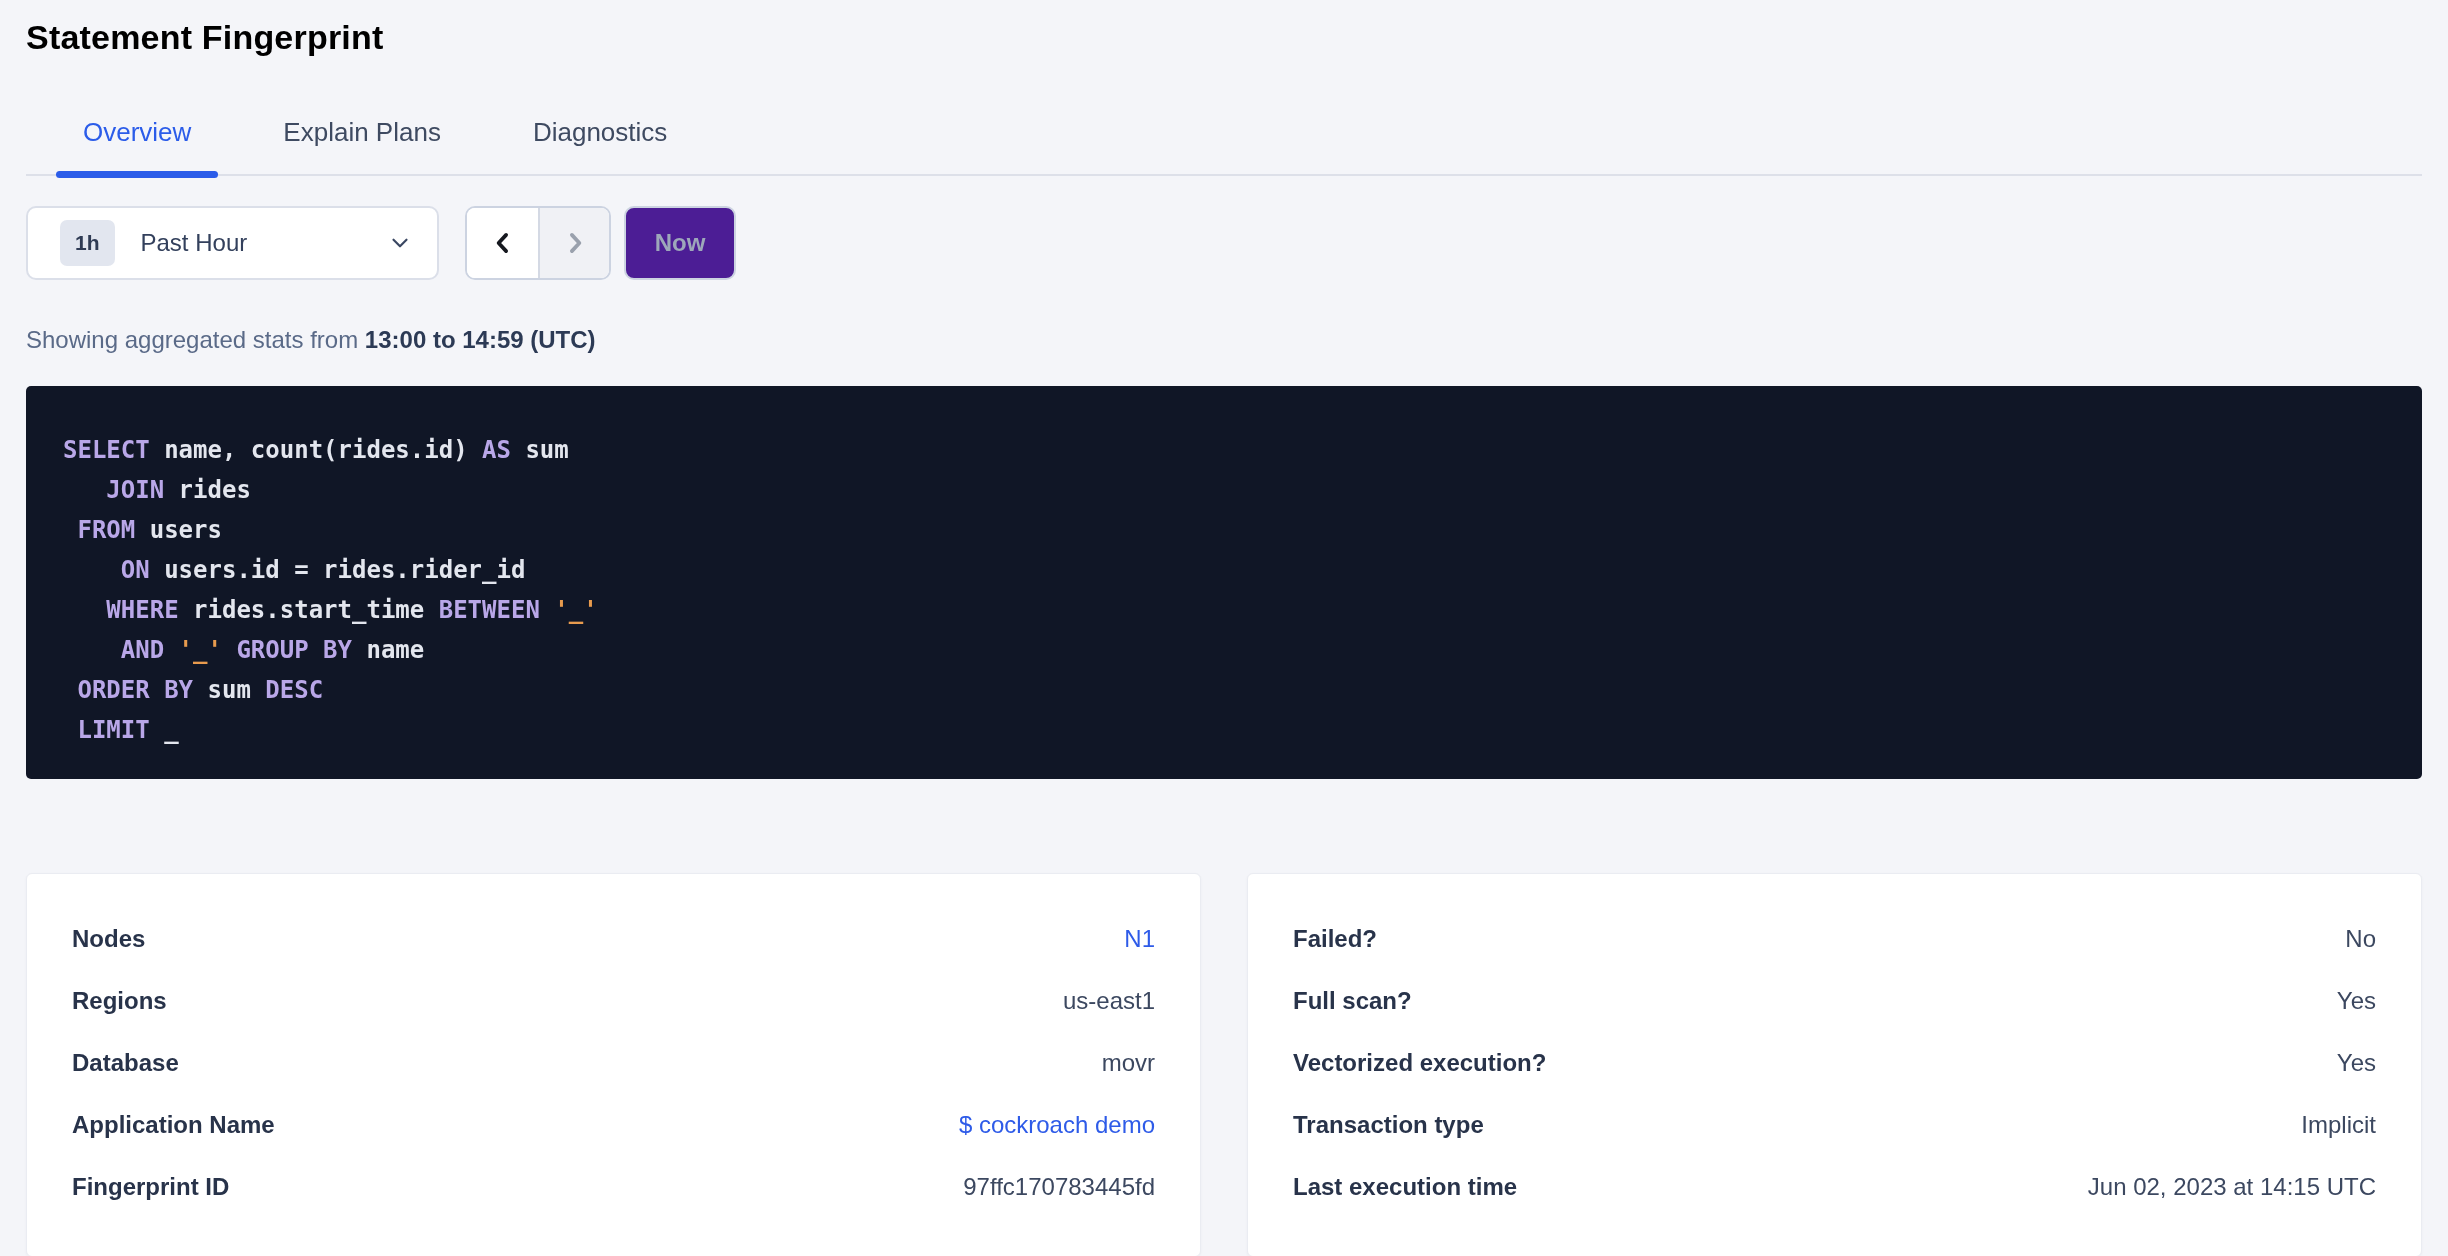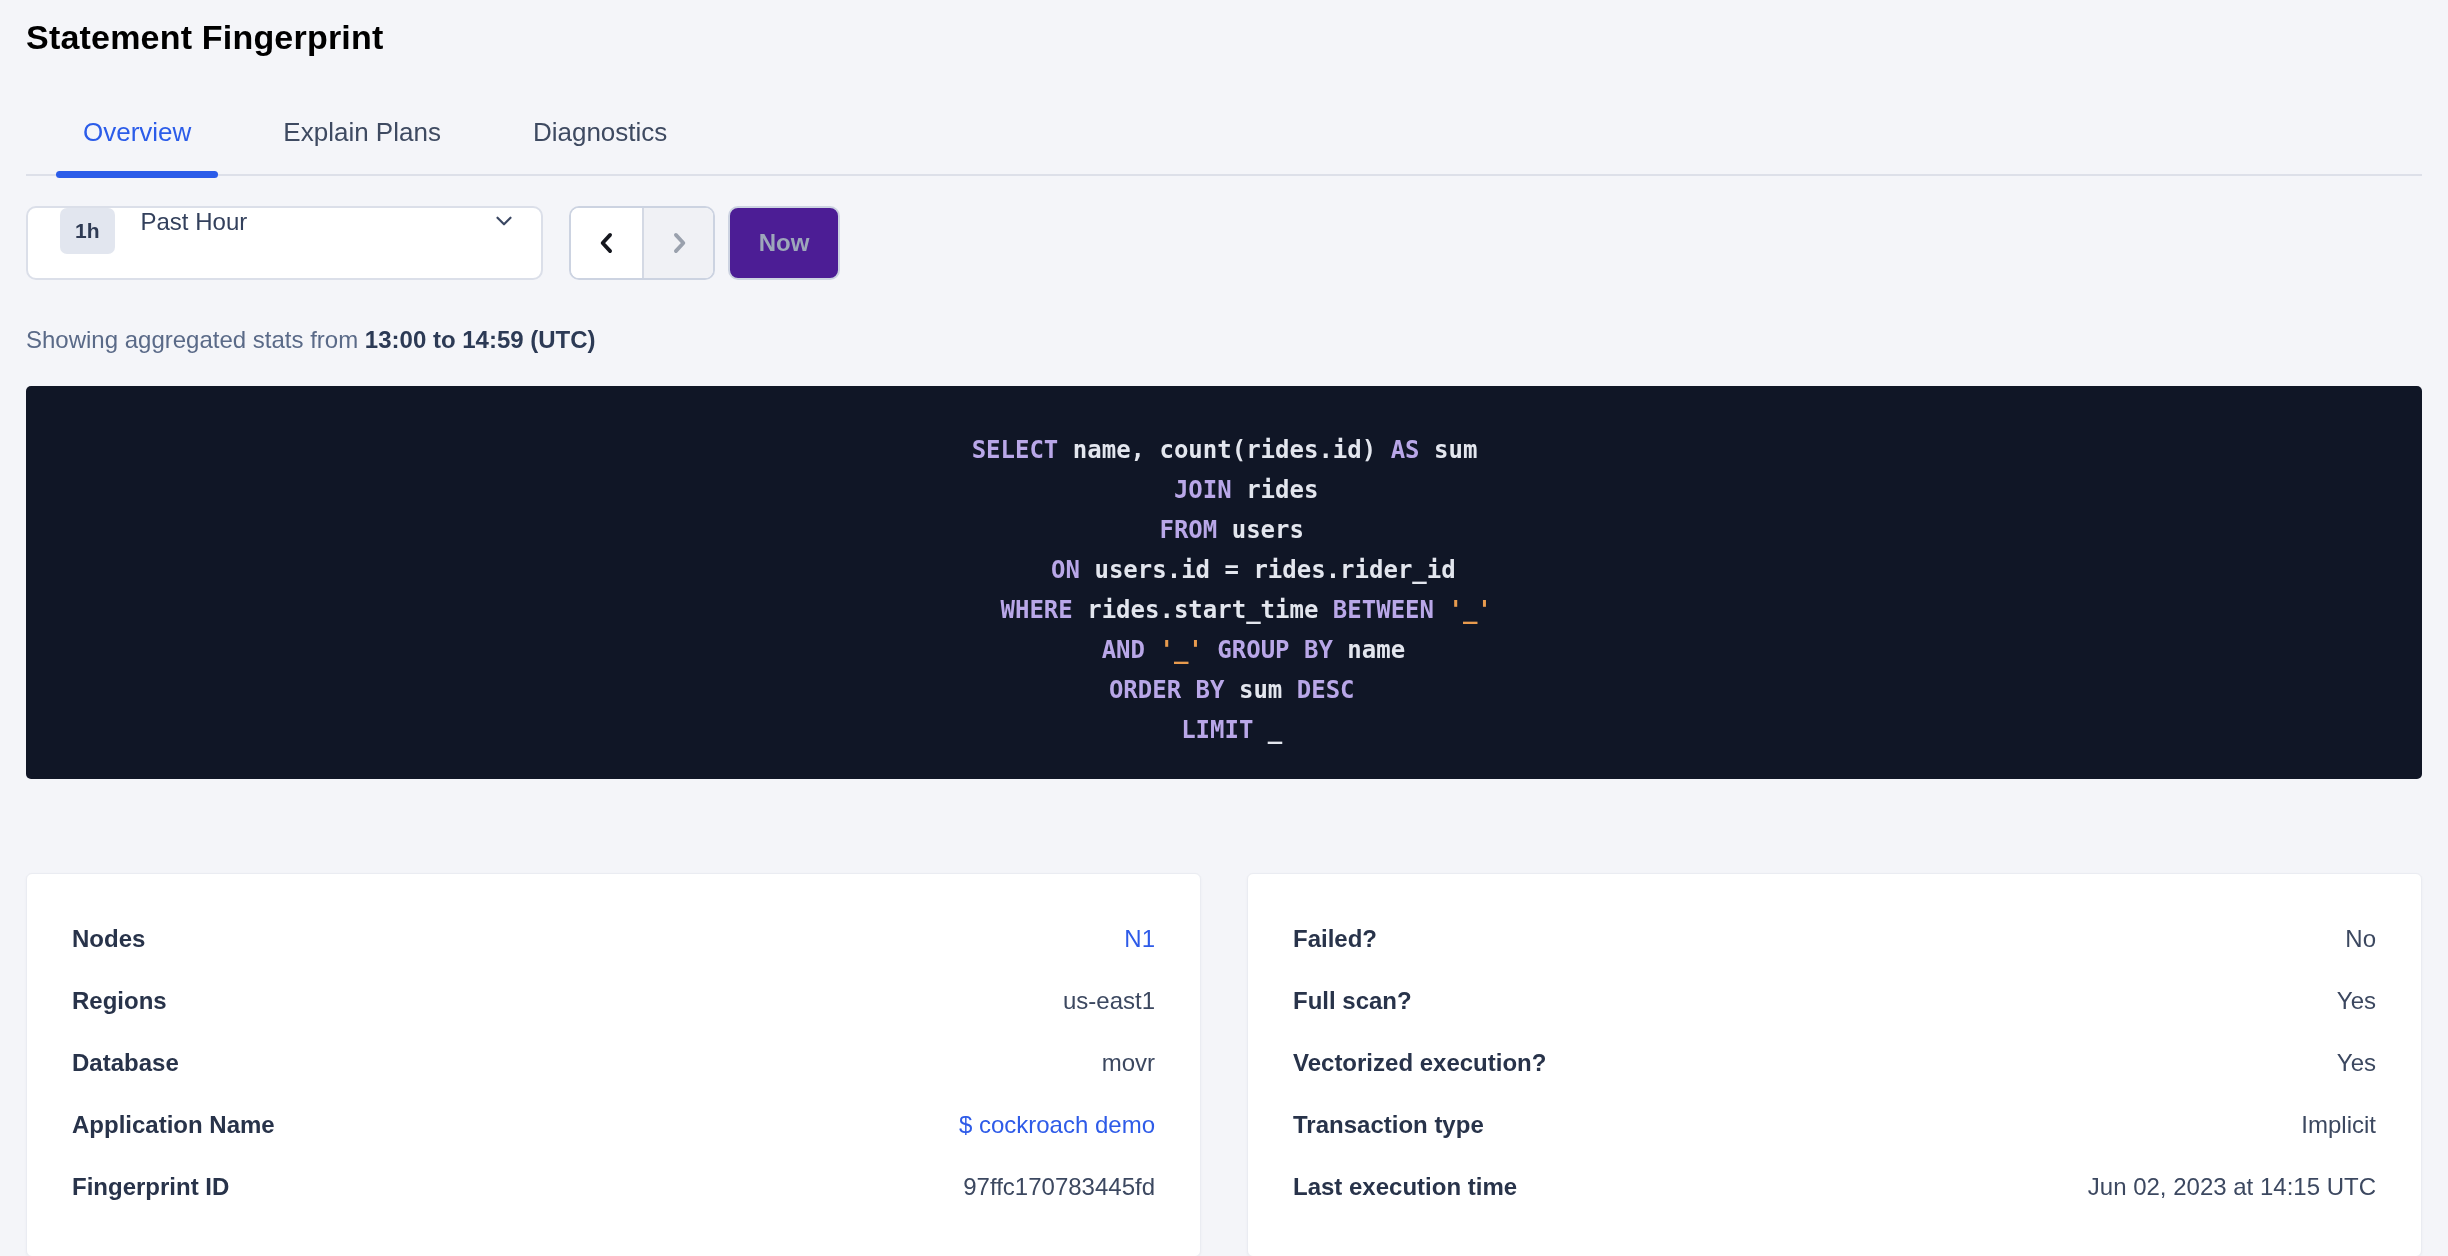--- a/index.html
+++ b/index.html
@@ -47,27 +47,27 @@
     position: absolute;
     left: 0; right: 0; bottom: -4px;
     height: 7px;
     border-radius: 4px;
     background: var(--accent, #2b5ce9);
   }
 
   
   .controls { margin-top: 30px; display: flex; align-items: stretch; height: 74px; }
   .dropdown {
-    width: 517px;
+    width: 413px;
     box-sizing: border-box;
     background: #ffffff;
     border: 2px solid #dbdfe9;
     border-radius: 10px;
     display: flex;
-    align-items: flex-start;
+    align-items: center;
     padding: 0 24px 0 14px;
     cursor: pointer;
     font-family: "Liberation Sans", sans-serif;
   }
   .badge {
     background: #e2e6ef;
     border-radius: 7px;
     font-weight: 700;
     font-size: 21px;
     color: #2f3b54;
@@ -123,21 +123,20 @@
     background: var(--sql-bg, #101626);
     border-radius: 5px;
     height: 393px;
     box-sizing: border-box;
     padding: 44px 36px 0 37px;
     font-family: "DejaVu Sans Mono", "Liberation Mono", monospace;
     font-size: 24px;
     font-weight: 700;
     line-height: 40px;
     overflow: hidden;
-    text-align: center;
   }
   .sql-line { white-space: pre; }
   .tok-kw  { color: var(--kw, #b9a7e8); }
   .tok-id  { color: var(--ident, #e3e6ee); }
   .tok-str { color: var(--str, #e89b4e); }
 
   
   .cards { margin-top: 94px; display: flex; gap: 46px; }
   .card {
     flex: 1;

